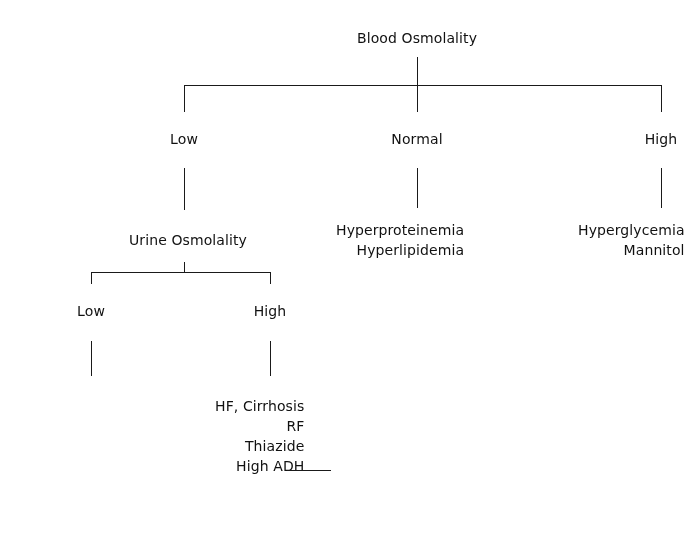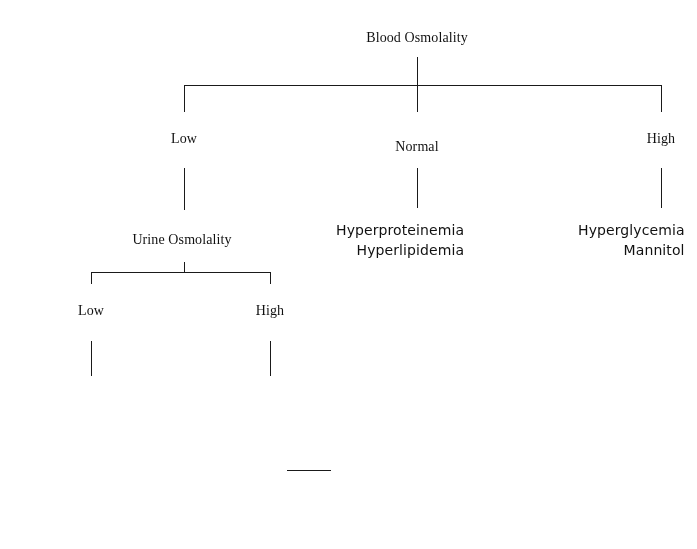--- a/index.html
+++ b/index.html
@@ -23,21 +23,20 @@
     position: absolute;
     font-size: 14px;
     line-height: 20px;
     color: #111111;
     white-space: nowrap;
     letter-spacing: 0.1px;
   }
   .node.center {
     transform: translateX(-50%);
     text-align: center;
-    font-family: Liberation Serif, serif;
   }
   .node.leftanchor {
     text-align: right;
   }
   .multiline {
     white-space: pre;
   }
   .vline {
     position: absolute;
     width: 1px;
@@ -63,44 +62,48 @@
 
   <div class="vline" style="left:417px; top:57px; height:28px;"></div>
 
   <div class="hline" style="left:184px; top:85px; width:477px;"></div>
 
   <div class="vline" style="left:184px; top:85px; height:27px;"></div>
   <div class="vline" style="left:417px; top:85px; height:27px;"></div>
   <div class="vline" style="left:661px; top:85px; height:27px;"></div>
 
   <div class="node center" style="left:184px; top:129px;">Low</div>
-  <div class="node center" style="left:417px; top:129px;margin-top:8px;">Normal</div>
+  <div class="node center" style="left:417px; top:129px;">Normal</div>
   <div class="node center" style="left:661px; top:129px;">High</div>
 
   <div class="vline" style="left:184px; top:168px; height:42px;"></div>
   <div class="vline" style="left:417px; top:168px; height:40px;"></div>
   <div class="vline" style="left:661px; top:168px; height:40px;"></div>
 
   <div class="node leftanchor multiline" style="left:336px; top:220px;">Hyperproteinemia
 Hyperlipidemia</div>
 
   <div class="node leftanchor multiline" style="left:578px; top:220px;">Hyperglycemia
 Mannitol</div>
 
-  <div class="node center" style="left:182px; top:230px;">Urine Osmolality</div>
+  <div class="node center" style="left:188px; top:230px;">Urine Osmolality</div>
 
   <div class="vline" style="left:184px; top:262px; height:11px;"></div>
   <div class="hline" style="left:91px; top:272px; width:180px;"></div>
   <div class="vline" style="left:91px; top:272px; height:12px;"></div>
   <div class="vline" style="left:270px; top:272px; height:12px;"></div>
 
   <div class="node center" style="left:91px; top:301px;">Low</div>
   <div class="node center" style="left:270px; top:301px;">High</div>
 
   <div class="vline" style="left:91px; top:341px; height:35px;"></div>
   <div class="vline" style="left:270px; top:341px; height:35px;"></div>
 
 
+  <div class="node leftanchor multiline" style="left:215px; top:396px;">HF, Cirrhosis
+RF
+Thiazide
+High ADH</div>
 
   <div class="connector-h" style="left:287px; top:470px; width:44px;"></div>
 
 
 </div>
 
 </body></html>

